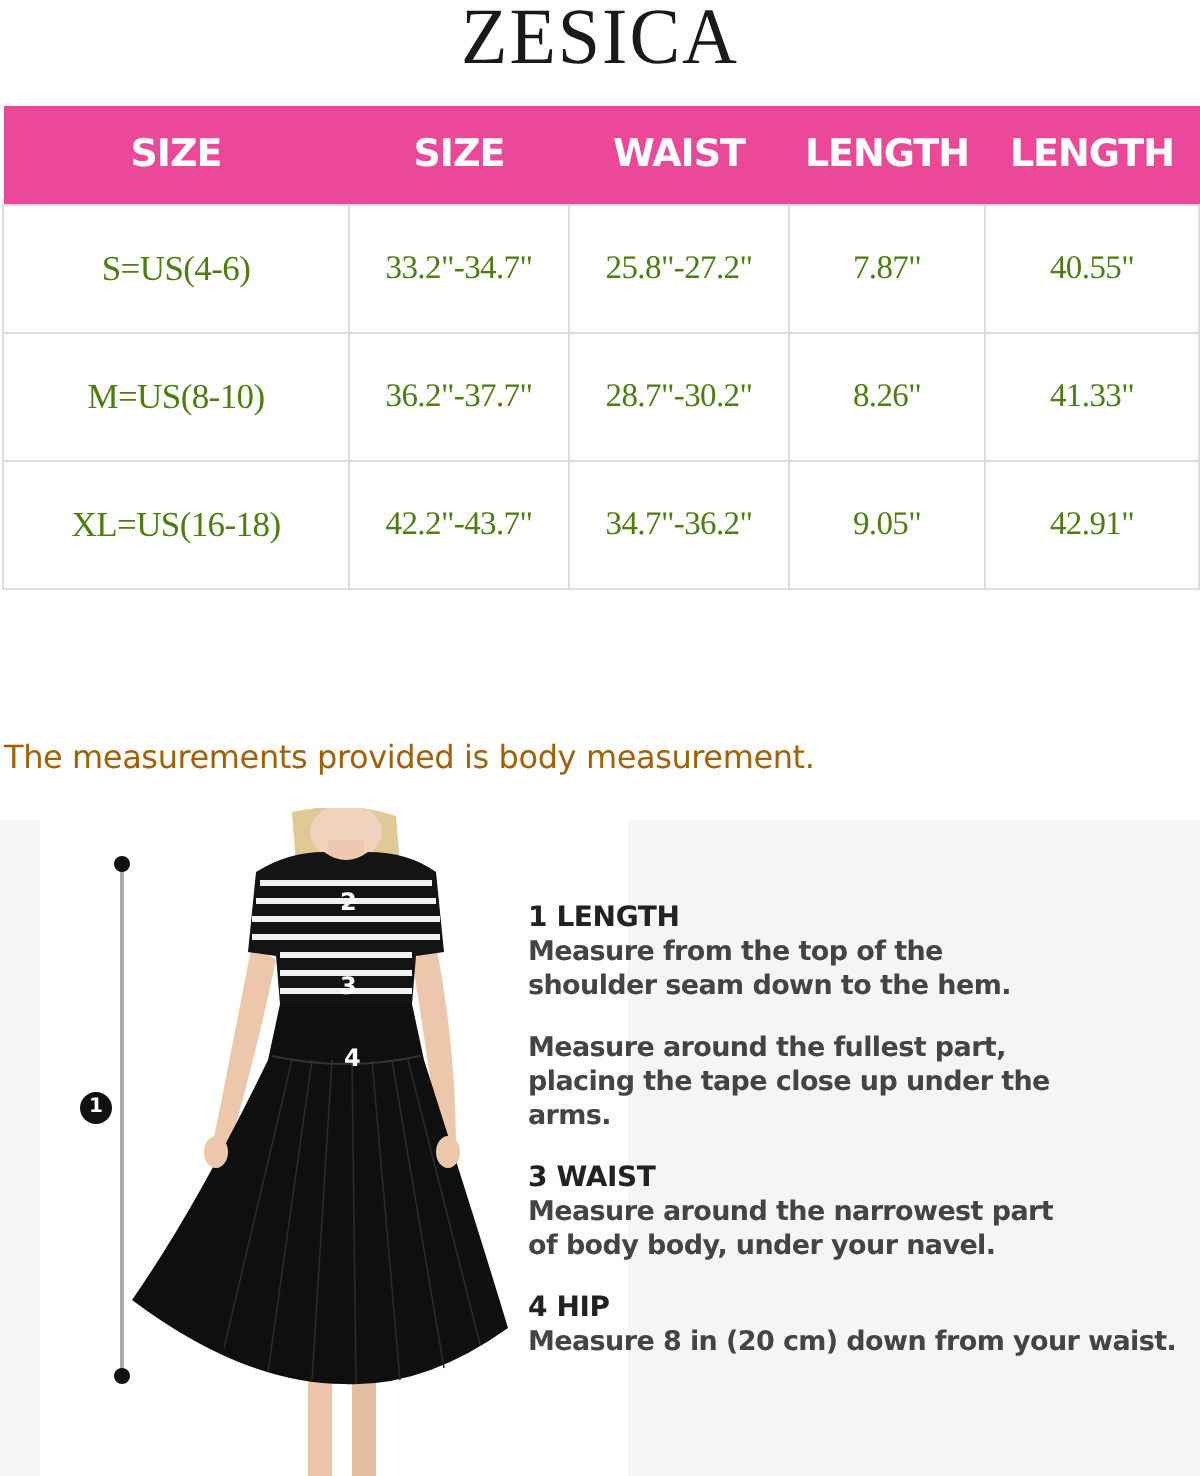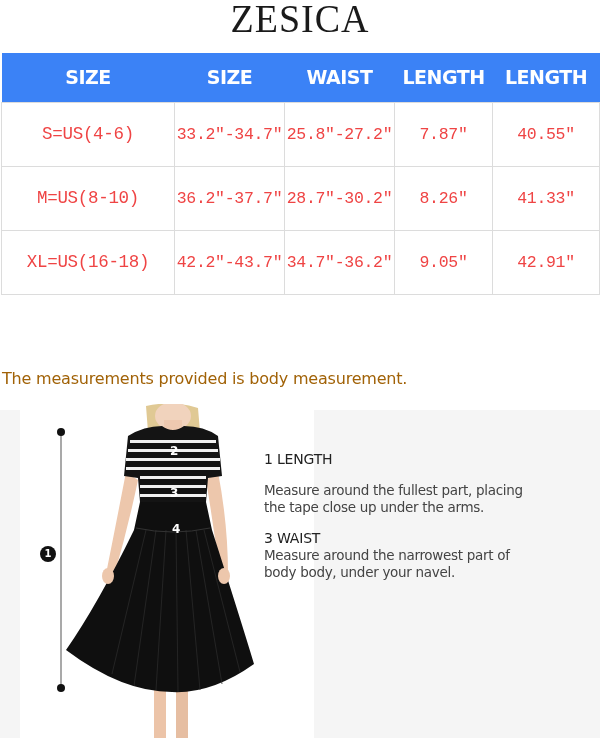--- a/index.html
+++ b/index.html
@@ -11,27 +11,27 @@
     text-align: center; font-family: "Liberation Serif", "DejaVu Serif", serif;
     font-size: 38px; line-height: 38px; padding-top: 0; letter-spacing: 1px;
     color: #1a1a1a; transform: scaleY(1.05);
   }
 
   table.size-table {
     position: absolute; left: 1px; top: 53px; width: 598px;
     border-collapse: collapse; table-layout: fixed;
   }
   .size-table th {
-    background: #3b82f6; color: #fff; height: 49px;
+    background: #ec4899; color: #fff; height: 49px;
     font-family: "DejaVu Sans", sans-serif; font-weight: bold; font-size: 19px;
     text-align: center; letter-spacing: -0.5px;
   }
   .size-table td {
     height: 64px; border: 1px solid #dcdcdc; text-align: center;
-    font-family: Liberation Mono, monospace; font-size: 16.5px; color: #ef4444;
+    font-family: Liberation Serif, serif; font-size: 16.5px; color: #4d7c0f;
     letter-spacing: -0.3px; white-space: nowrap;
   }
   .size-table td.size-col { font-size: 17.5px; }
 
   .note {
     position: absolute; left: 2px; top: 369px; font-family: "DejaVu Sans", sans-serif;
     font-size: 16px; color: #a16207; letter-spacing: -0.2px;
   }
 
   .figure {
@@ -43,21 +43,21 @@
   .ruler { position: absolute; left: 60px; top: 28px; width: 2px; height: 256px; background: #a9a9a9; }
   .ruler-dot { position: absolute; left: 57px; width: 8px; height: 8px; border-radius: 50%; background: #111; }
   .badge {
     position: absolute; width: 16px; height: 16px; border-radius: 50%; background: #111; color: #fff;
     font-family: "DejaVu Sans", sans-serif; font-size: 10px; font-weight: bold; line-height: 16px; text-align: center;
   }
   .overlay-num {
     position: absolute; color: #fff; font-family: "DejaVu Sans", sans-serif; font-size: 12px; font-weight: bold;
   }
 
-  .desc { position: absolute; left: 264px; top: 47px; width: 330px; font-family: "DejaVu Sans", sans-serif; }
+  .desc { position: absolute; left: 264px; top: 47px; width: 330px; font-family: "DejaVu Sans", sans-serif; font-weight: bold; }
   .desc-item { margin-bottom: 14px; }
   .desc-title { font-size: 14px; color: #222; line-height: 17px; letter-spacing: -0.2px; }
   .desc-text { font-size: 13.5px; color: #444; line-height: 17px; letter-spacing: -0.3px; }
 </style>
 </head>
 <body>
 
 <div class="brand">ZESICA</div>
 
 <table class="size-table">
@@ -153,22 +153,27 @@
     <ellipse cx="162" cy="172" rx="6" ry="8" fill="#edc7ac"></ellipse>
   </svg>
 
   <div class="overlay-num" style="left:170px; top:40px">2</div>
   <div class="overlay-num" style="left:170px; top:82px">3</div>
   <div class="overlay-num" style="left:172px; top:118px">4</div>
 
   <div class="desc">
     <div class="desc-item">
       <div class="desc-title">1 LENGTH</div>
+      <div class="desc-text" style="width:260px">Measure from the top of the shoulder seam down to the hem.</div>
     </div>
     <div class="desc-item">
       <div class="desc-text" style="width:280px">Measure around the fullest part, placing the tape close up under the arms.</div>
     </div>
     <div class="desc-item">
       <div class="desc-title">3 WAIST</div>
       <div class="desc-text" style="width:268px">Measure around the narrowest part of body body, under your navel.</div>
     </div>
+    <div class="desc-item">
+      <div class="desc-title">4 HIP</div>
+      <div class="desc-text" style="width:330px">Measure 8 in (20 cm) down from your waist.</div>
+    </div>
   </div>
 </div>
 
 </body></html>

